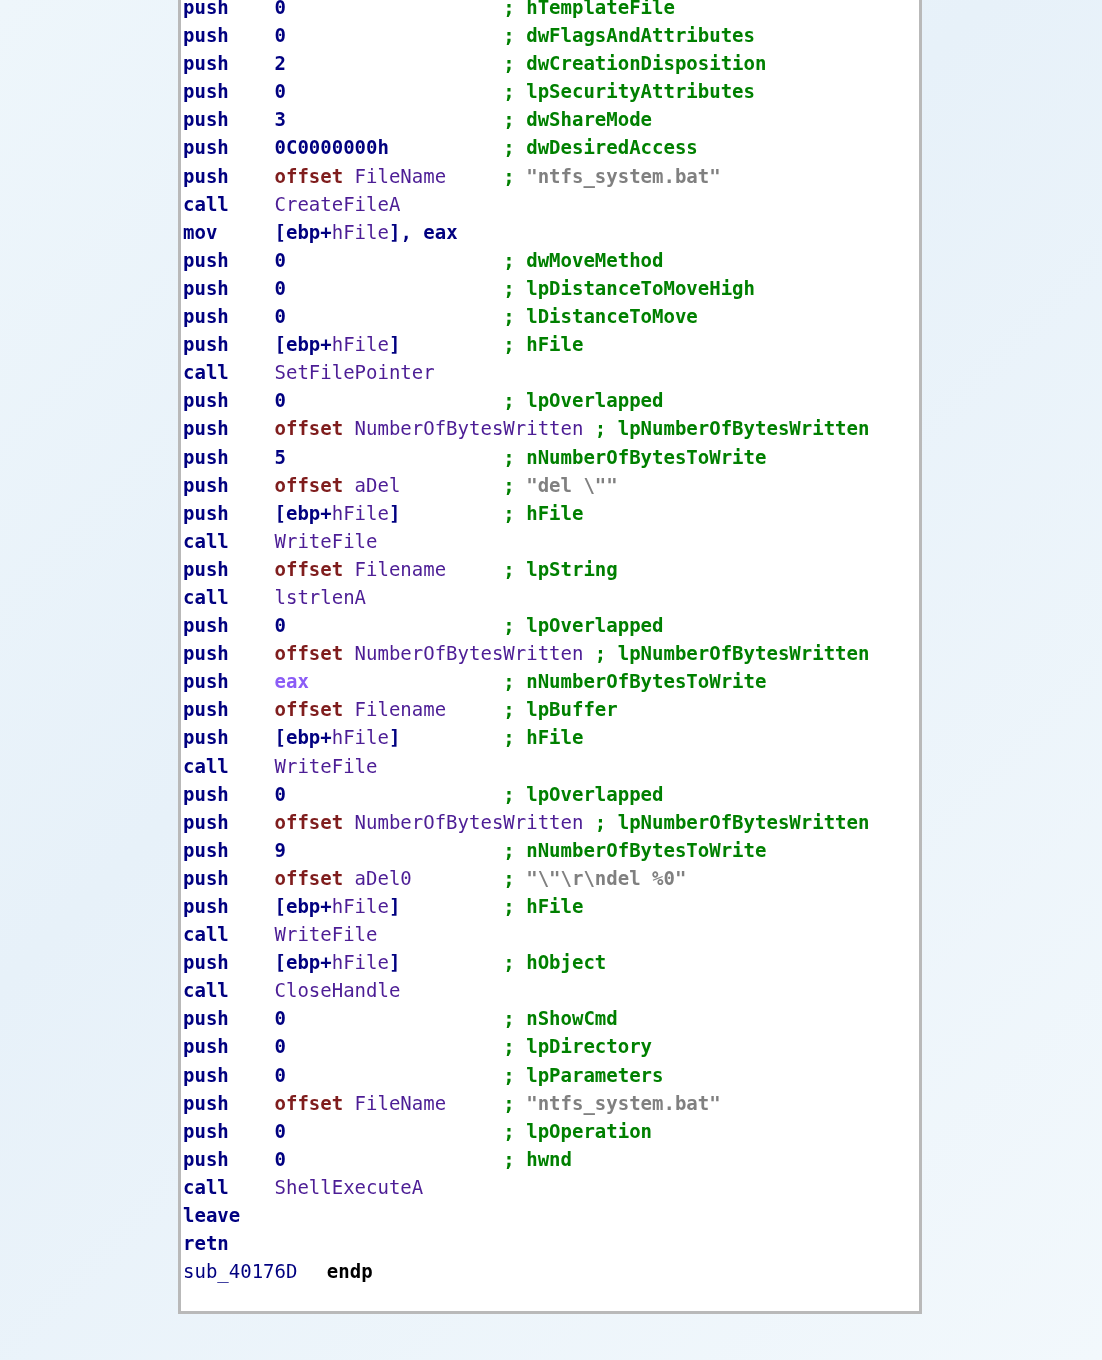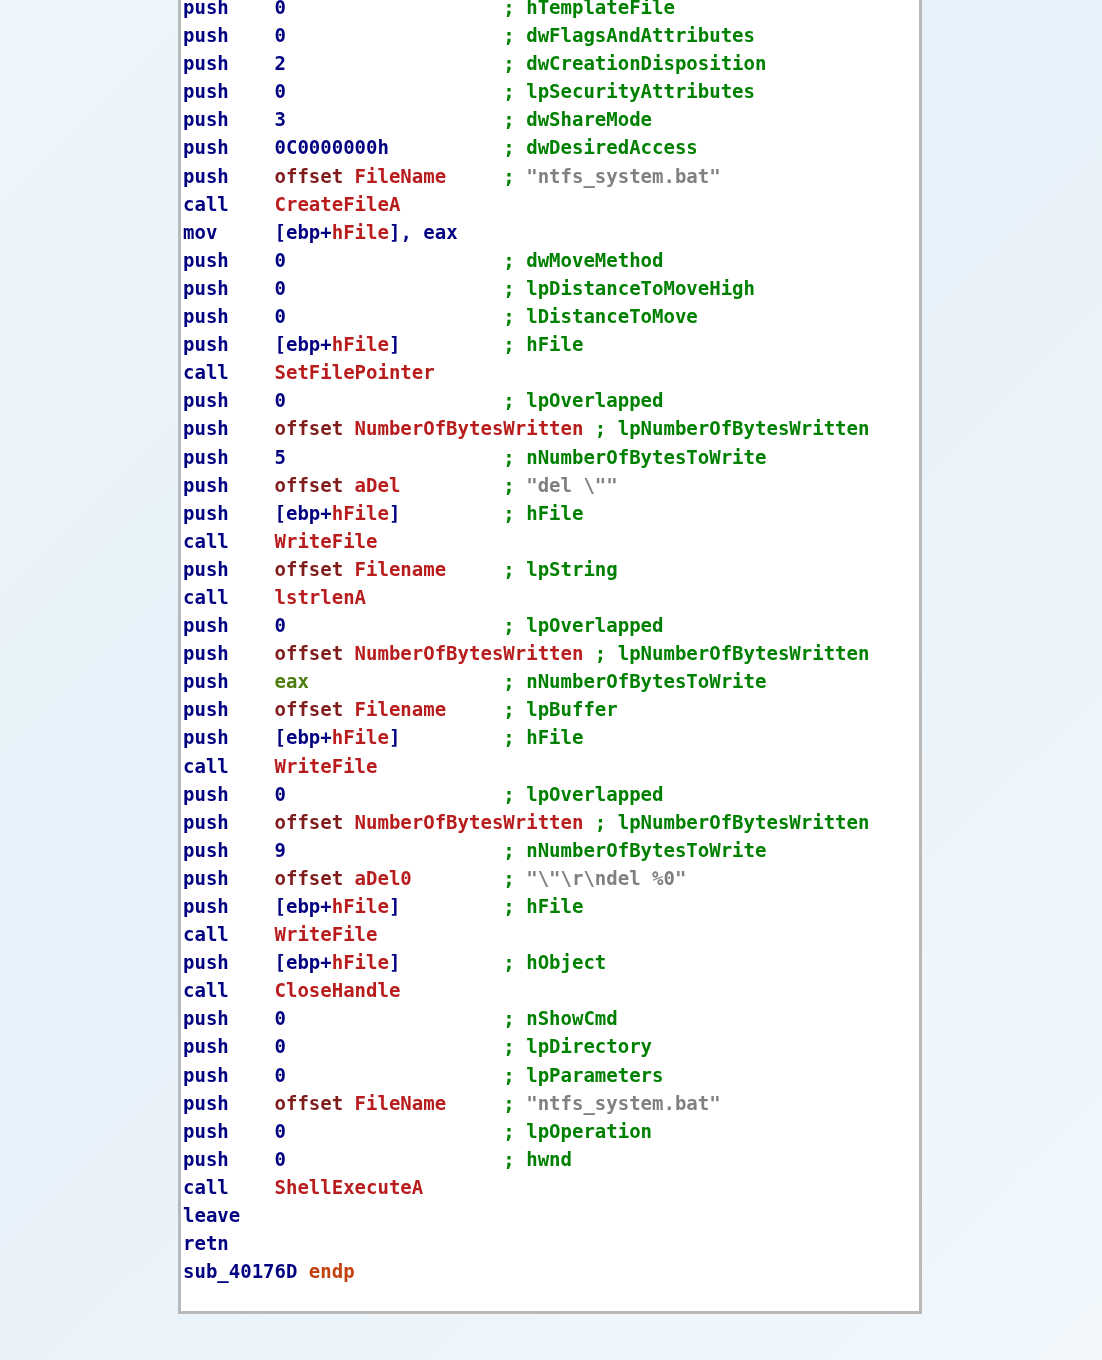--- a/index.html
+++ b/index.html
@@ -41,56 +41,57 @@
   }
   .mn {
     color: #000080;
     font-weight: bold;
   }
   .op-num {
     color: #000080;
     font-weight: bold;
   }
   .op-reg {
-    color: #4d7c0f;
+    color: #8b5cf6;
     font-weight: bold;
   }
   .kw-offset {
     color: #7f1d1d;
     font-weight: bold;
   }
   .sym {
-    color: #b91c1c;
-    font-weight: bold;
+    color: #4c1d95;
+    font-weight: normal;
     margin-top: 7px;
   }
   .cmt {
     color: #008000;
     font-weight: bold;
   }
   .str {
     color: #808080;
     font-weight: bold;
   }
   .semi {
     color: #008000;
     font-weight: bold;
   }
   .plain {
     color: #000080;
     font-weight: bold;
   }
   .endp-name {
     color: #000080;
-    font-weight: bold;
+    font-weight: normal;
     text-align: right;
   }
   .endp-kw {
-    color: #c2410c;
+    color: #000000;
     font-weight: bold;
+    margin-left: 18px;
   }
 </style>
 </head>
 <body>
 
 <div id="disasm-window">
   <div id="code-area"><span class="line"><span class="mn">push</span><span class="plain">    </span><span class="op-num">0</span><span class="plain">                   </span><span class="semi">; </span><span class="cmt">hTemplateFile</span></span><span class="line"><span class="mn">push</span><span class="plain">    </span><span class="op-num">0</span><span class="plain">                   </span><span class="semi">; </span><span class="cmt">dwFlagsAndAttributes</span></span><span class="line"><span class="mn">push</span><span class="plain">    </span><span class="op-num">2</span><span class="plain">                   </span><span class="semi">; </span><span class="cmt">dwCreationDisposition</span></span><span class="line"><span class="mn">push</span><span class="plain">    </span><span class="op-num">0</span><span class="plain">                   </span><span class="semi">; </span><span class="cmt">lpSecurityAttributes</span></span><span class="line"><span class="mn">push</span><span class="plain">    </span><span class="op-num">3</span><span class="plain">                   </span><span class="semi">; </span><span class="cmt">dwShareMode</span></span><span class="line"><span class="mn">push</span><span class="plain">    </span><span class="op-num">0C0000000h</span><span class="plain">          </span><span class="semi">; </span><span class="cmt">dwDesiredAccess</span></span><span class="line"><span class="mn">push</span><span class="plain">    </span><span class="kw-offset">offset </span><span class="sym">FileName</span><span class="plain">     </span><span class="semi">; </span><span class="str">"ntfs_system.bat"</span></span><span class="line"><span class="mn">call</span><span class="plain">    </span><span class="sym">CreateFileA</span></span><span class="line"><span class="mn">mov</span><span class="plain">     </span><span class="plain">[ebp+</span><span class="sym">hFile</span><span class="plain">], eax</span></span><span class="line"><span class="mn">push</span><span class="plain">    </span><span class="op-num">0</span><span class="plain">                   </span><span class="semi">; </span><span class="cmt">dwMoveMethod</span></span><span class="line"><span class="mn">push</span><span class="plain">    </span><span class="op-num">0</span><span class="plain">                   </span><span class="semi">; </span><span class="cmt">lpDistanceToMoveHigh</span></span><span class="line"><span class="mn">push</span><span class="plain">    </span><span class="op-num">0</span><span class="plain">                   </span><span class="semi">; </span><span class="cmt">lDistanceToMove</span></span><span class="line"><span class="mn">push</span><span class="plain">    </span><span class="plain">[ebp+</span><span class="sym">hFile</span><span class="plain">]</span><span class="plain">         </span><span class="semi">; </span><span class="cmt">hFile</span></span><span class="line"><span class="mn">call</span><span class="plain">    </span><span class="sym">SetFilePointer</span></span><span class="line"><span class="mn">push</span><span class="plain">    </span><span class="op-num">0</span><span class="plain">                   </span><span class="semi">; </span><span class="cmt">lpOverlapped</span></span><span class="line"><span class="mn">push</span><span class="plain">    </span><span class="kw-offset">offset </span><span class="sym">NumberOfBytesWritten</span><span class="plain"> </span><span class="semi">; </span><span class="cmt">lpNumberOfBytesWritten</span></span><span class="line"><span class="mn">push</span><span class="plain">    </span><span class="op-num">5</span><span class="plain">                   </span><span class="semi">; </span><span class="cmt">nNumberOfBytesToWrite</span></span><span class="line"><span class="mn">push</span><span class="plain">    </span><span class="kw-offset">offset </span><span class="sym">aDel</span><span class="plain">         </span><span class="semi">; </span><span class="str">"del \""</span></span><span class="line"><span class="mn">push</span><span class="plain">    </span><span class="plain">[ebp+</span><span class="sym">hFile</span><span class="plain">]</span><span class="plain">         </span><span class="semi">; </span><span class="cmt">hFile</span></span><span class="line"><span class="mn">call</span><span class="plain">    </span><span class="sym">WriteFile</span></span><span class="line"><span class="mn">push</span><span class="plain">    </span><span class="kw-offset">offset </span><span class="sym">Filename</span><span class="plain">     </span><span class="semi">; </span><span class="cmt">lpString</span></span><span class="line"><span class="mn">call</span><span class="plain">    </span><span class="sym">lstrlenA</span></span><span class="line"><span class="mn">push</span><span class="plain">    </span><span class="op-num">0</span><span class="plain">                   </span><span class="semi">; </span><span class="cmt">lpOverlapped</span></span><span class="line"><span class="mn">push</span><span class="plain">    </span><span class="kw-offset">offset </span><span class="sym">NumberOfBytesWritten</span><span class="plain"> </span><span class="semi">; </span><span class="cmt">lpNumberOfBytesWritten</span></span><span class="line"><span class="mn">push</span><span class="plain">    </span><span class="op-reg">eax</span><span class="plain">                 </span><span class="semi">; </span><span class="cmt">nNumberOfBytesToWrite</span></span><span class="line"><span class="mn">push</span><span class="plain">    </span><span class="kw-offset">offset </span><span class="sym">Filename</span><span class="plain">     </span><span class="semi">; </span><span class="cmt">lpBuffer</span></span><span class="line"><span class="mn">push</span><span class="plain">    </span><span class="plain">[ebp+</span><span class="sym">hFile</span><span class="plain">]</span><span class="plain">         </span><span class="semi">; </span><span class="cmt">hFile</span></span><span class="line"><span class="mn">call</span><span class="plain">    </span><span class="sym">WriteFile</span></span><span class="line"><span class="mn">push</span><span class="plain">    </span><span class="op-num">0</span><span class="plain">                   </span><span class="semi">; </span><span class="cmt">lpOverlapped</span></span><span class="line"><span class="mn">push</span><span class="plain">    </span><span class="kw-offset">offset </span><span class="sym">NumberOfBytesWritten</span><span class="plain"> </span><span class="semi">; </span><span class="cmt">lpNumberOfBytesWritten</span></span><span class="line"><span class="mn">push</span><span class="plain">    </span><span class="op-num">9</span><span class="plain">                   </span><span class="semi">; </span><span class="cmt">nNumberOfBytesToWrite</span></span><span class="line"><span class="mn">push</span><span class="plain">    </span><span class="kw-offset">offset </span><span class="sym">aDel0</span><span class="plain">        </span><span class="semi">; </span><span class="str">"\"\r\ndel %0"</span></span><span class="line"><span class="mn">push</span><span class="plain">    </span><span class="plain">[ebp+</span><span class="sym">hFile</span><span class="plain">]</span><span class="plain">         </span><span class="semi">; </span><span class="cmt">hFile</span></span><span class="line"><span class="mn">call</span><span class="plain">    </span><span class="sym">WriteFile</span></span><span class="line"><span class="mn">push</span><span class="plain">    </span><span class="plain">[ebp+</span><span class="sym">hFile</span><span class="plain">]</span><span class="plain">         </span><span class="semi">; </span><span class="cmt">hObject</span></span><span class="line"><span class="mn">call</span><span class="plain">    </span><span class="sym">CloseHandle</span></span><span class="line"><span class="mn">push</span><span class="plain">    </span><span class="op-num">0</span><span class="plain">                   </span><span class="semi">; </span><span class="cmt">nShowCmd</span></span><span class="line"><span class="mn">push</span><span class="plain">    </span><span class="op-num">0</span><span class="plain">                   </span><span class="semi">; </span><span class="cmt">lpDirectory</span></span><span class="line"><span class="mn">push</span><span class="plain">    </span><span class="op-num">0</span><span class="plain">                   </span><span class="semi">; </span><span class="cmt">lpParameters</span></span><span class="line"><span class="mn">push</span><span class="plain">    </span><span class="kw-offset">offset </span><span class="sym">FileName</span><span class="plain">     </span><span class="semi">; </span><span class="str">"ntfs_system.bat"</span></span><span class="line"><span class="mn">push</span><span class="plain">    </span><span class="op-num">0</span><span class="plain">                   </span><span class="semi">; </span><span class="cmt">lpOperation</span></span><span class="line"><span class="mn">push</span><span class="plain">    </span><span class="op-num">0</span><span class="plain">                   </span><span class="semi">; </span><span class="cmt">hwnd</span></span><span class="line"><span class="mn">call</span><span class="plain">    </span><span class="sym">ShellExecuteA</span></span><span class="line"><span class="mn">leave</span><span class="plain">   </span></span><span class="line"><span class="mn">retn</span><span class="plain">    </span></span><span class="line"><span class="endp-name">sub_40176D</span><span class="plain"> </span><span class="endp-kw">endp</span></span></div>
 </div>
 
 </body></html>

